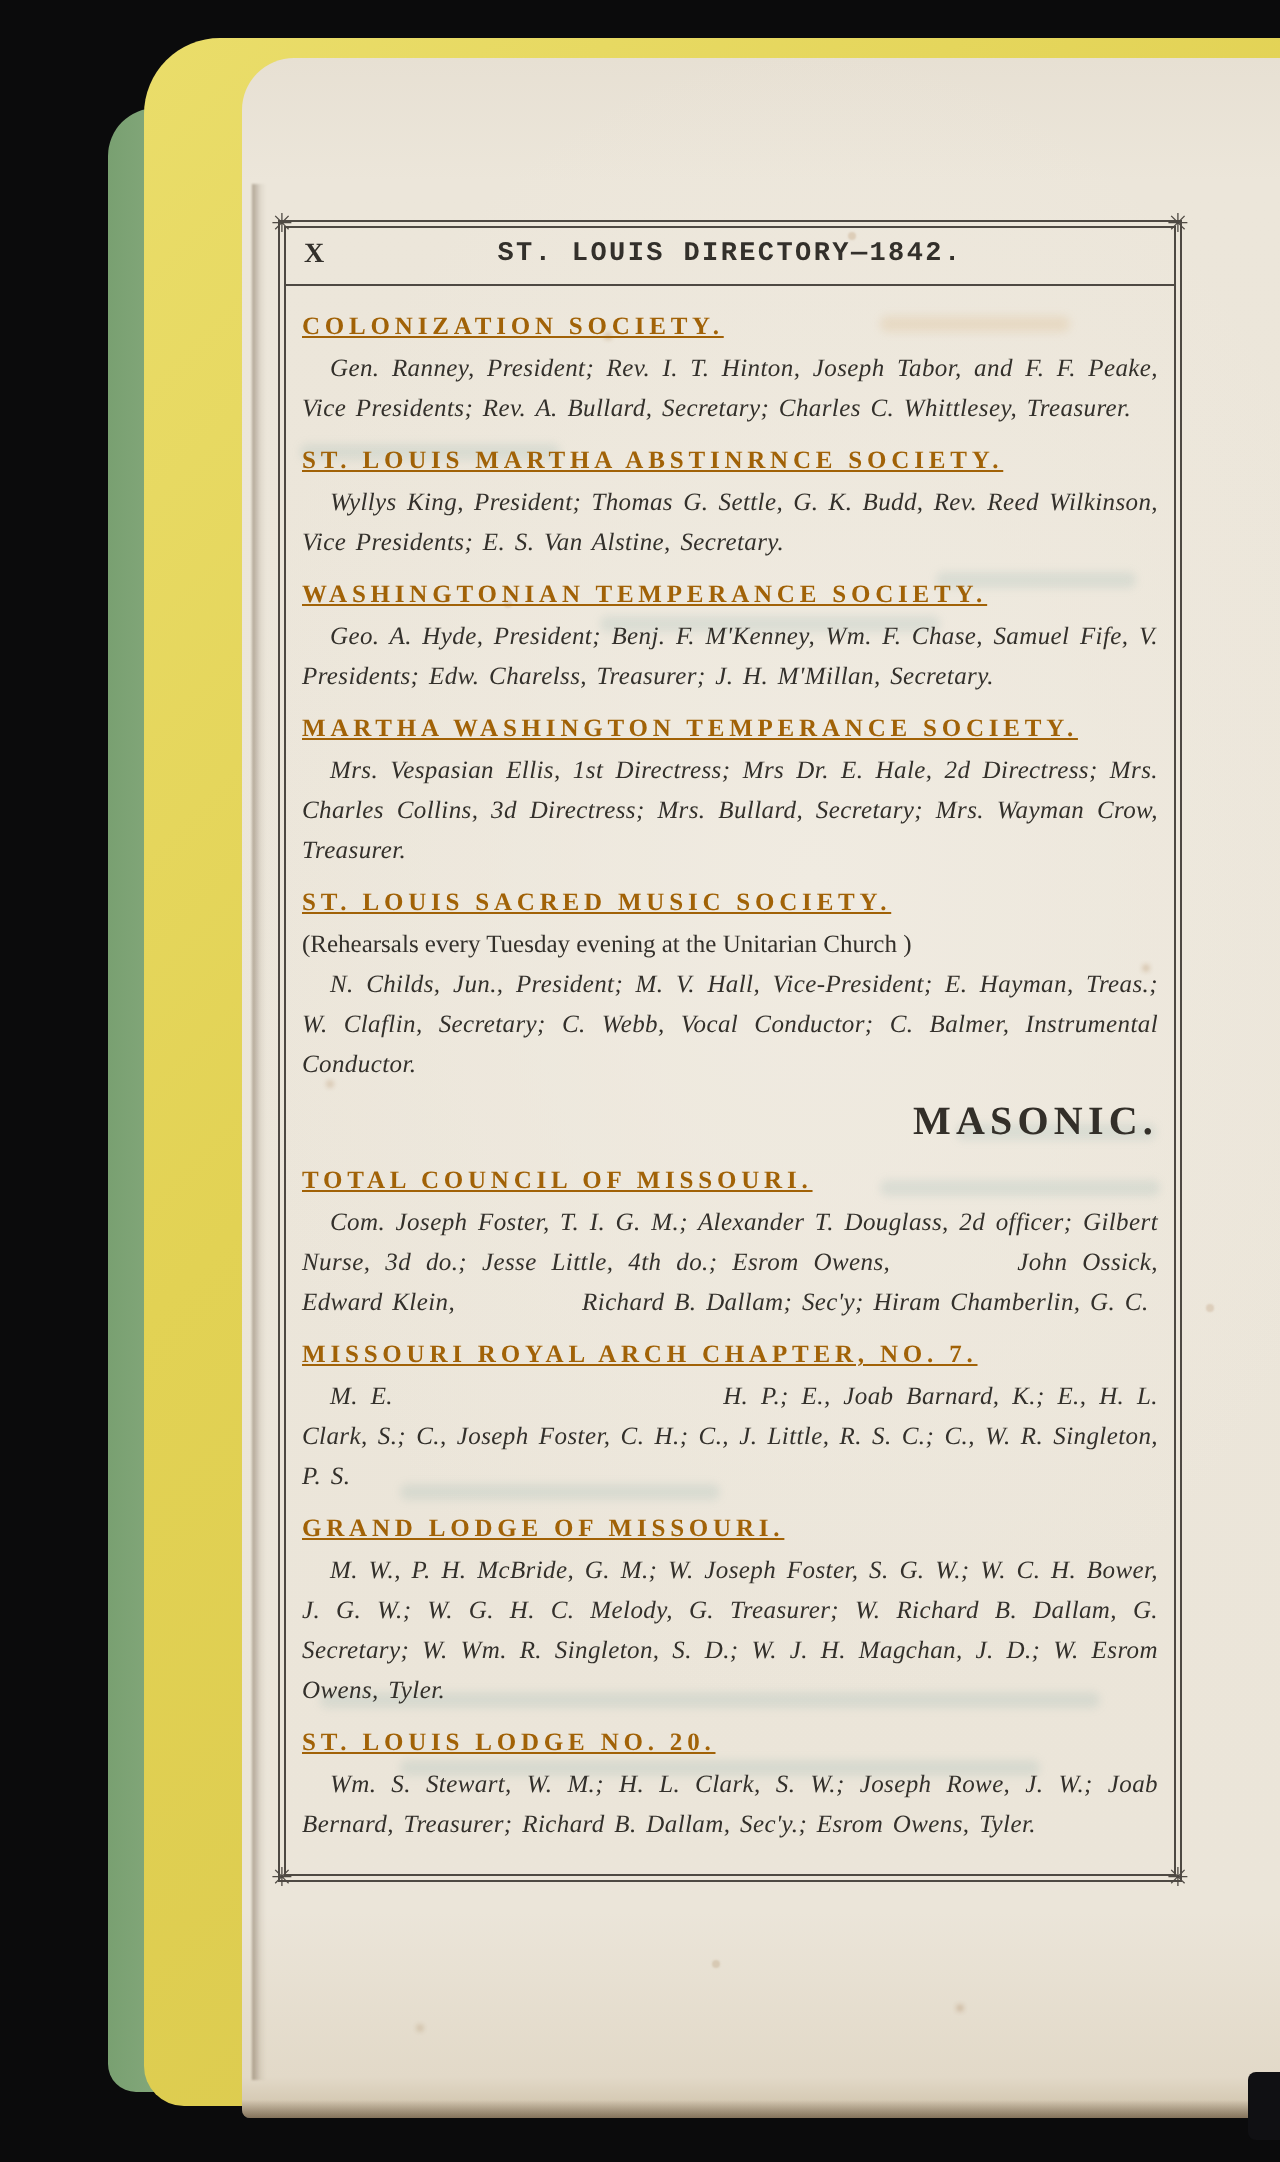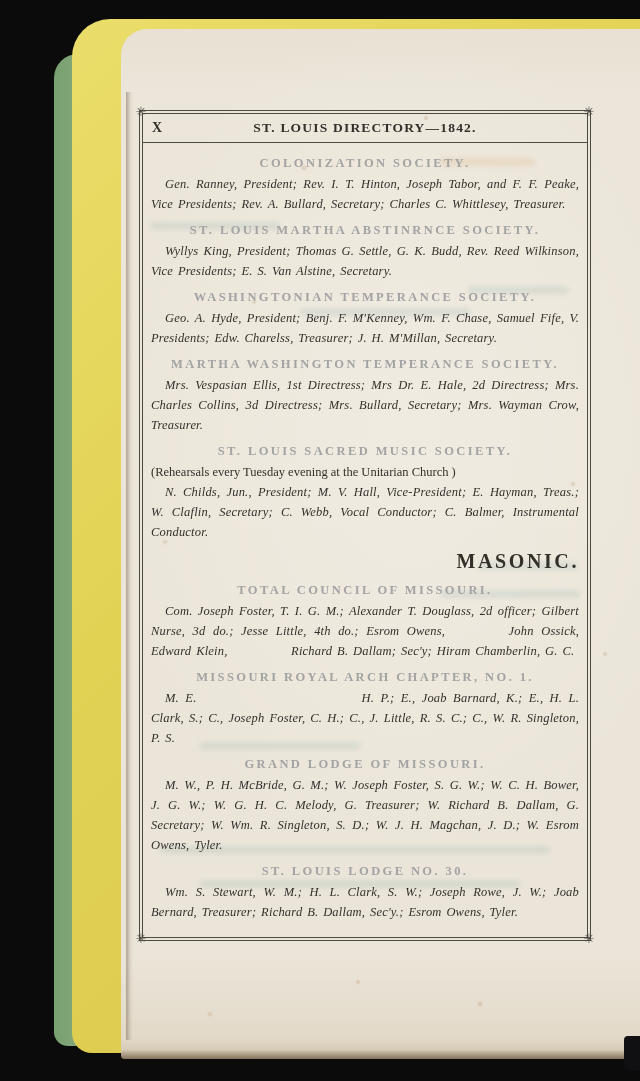--- a/index.html
+++ b/index.html
@@ -69,32 +69,32 @@
   .orn.tl{left:-9px;top:-9px}.orn.tr{right:-9px;top:-9px}
   .orn.bl{left:-9px;bottom:-9px}.orn.br{right:-9px;bottom:-9px}
   .running-header{
     position:relative;height:28px;border-bottom:1.4px solid var(--frame,#55504a);
   }
   .page-num{
     position:absolute;left:9px;top:6px;font-weight:bold;font-size:14px;color:var(--ink,#33302b);
   }
   .run-title{
     position:absolute;left:0;right:0;top:6px;text-align:center;
-    font-weight:bold;font-size:13.5px;letter-spacing:1.2px;color:var(--ink,#33302b);
+    font-weight:bold;font-size:13.5px;letter-spacing:1.2px;color:var(--ink,#33302b);font-family:Liberation Mono, monospace;
   }
   
   .content{
     position:absolute;left:8px;right:8px;top:30px;bottom:4px;
     color:var(--ink,#33302b);
   }
   .section{margin-top:6px;}
   .section:first-child{margin-top:9px;}
   .sec-h{
-    text-align:center;font-weight:bold;font-size:12.5px;letter-spacing:2.4px;
-    line-height:20px;margin:0 0 1px 0;color:#a3a3a3;white-space:nowrap;
+    text-align:left;font-weight:bold;font-size:12.5px;letter-spacing:2.4px;
+    line-height:20px;margin:0 0 1px 0;color:#a16207;white-space:nowrap;text-decoration:underline;
   }
   .sec-note{
     text-align:left;font-size:12.5px;line-height:20px;margin:0;
   }
   .sec-b{
     margin:0;font-size:12.5px;line-height:20px;text-align:justify;
     text-indent:14px;letter-spacing:.2px;word-spacing:1.5px;font-style:italic;
   }
   .masonic-title{
     text-align:right;font-weight:bold;font-size:20px;letter-spacing:2.6px;
@@ -161,28 +161,28 @@
     </div>
 
     <div class="masonic-title">MASONIC.</div>
 
     <div class="section">
       <div class="sec-h">TOTAL COUNCIL OF MISSOURI.</div>
       <p class="sec-b">Com. Joseph Foster, T. I. G. M.; Alexander T. Douglass, 2d officer; Gilbert Nurse, 3d do.; Jesse Little, 4th do.; Esrom Owens,     John Ossick, Edward Klein,     Richard B. Dallam; Sec'y; Hiram Chamberlin, G. C.</p>
     </div>
 
     <div class="section">
-      <div class="sec-h">MISSOURI ROYAL ARCH CHAPTER, NO. 1.</div>
+      <div class="sec-h">MISSOURI ROYAL ARCH CHAPTER, NO. 7.</div>
       <p class="sec-b">M. E.             H. P.; E., Joab Barnard, K.; E., H. L. Clark, S.; C., Joseph Foster, C. H.; C., J. Little, R. S. C.; C., W. R. Singleton, P. S.</p>
     </div>
 
     <div class="section">
       <div class="sec-h">GRAND LODGE OF MISSOURI.</div>
       <p class="sec-b">M. W., P. H. McBride, G. M.; W. Joseph Foster, S. G. W.; W. C. H. Bower, J. G. W.; W. G. H. C. Melody, G. Treasurer; W. Richard B. Dallam, G. Secretary; W. Wm. R. Singleton, S. D.; W. J. H. Magchan, J. D.; W. Esrom Owens, Tyler.</p>
     </div>
 
     <div class="section">
-      <div class="sec-h">ST. LOUIS LODGE NO. 30.</div>
+      <div class="sec-h">ST. LOUIS LODGE NO. 20.</div>
       <p class="sec-b">Wm. S. Stewart, W. M.; H. L. Clark, S. W.; Joseph Rowe, J. W.; Joab Bernard, Treasurer; Richard B. Dallam, Sec'y.; Esrom Owens, Tyler.</p>
     </div>
 
   </div>
 </div>
 
 </body></html>

